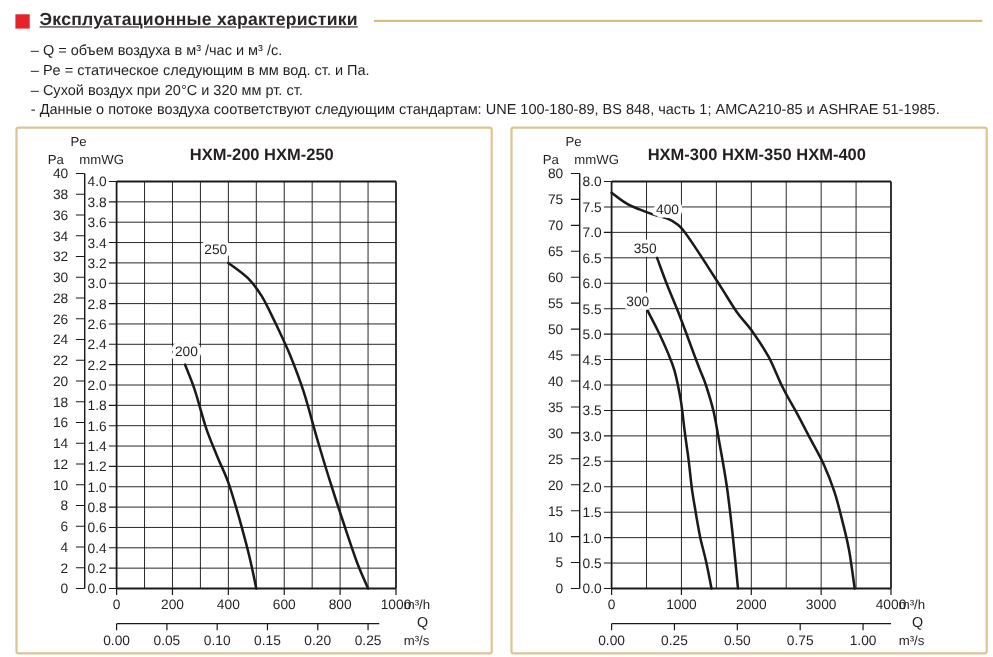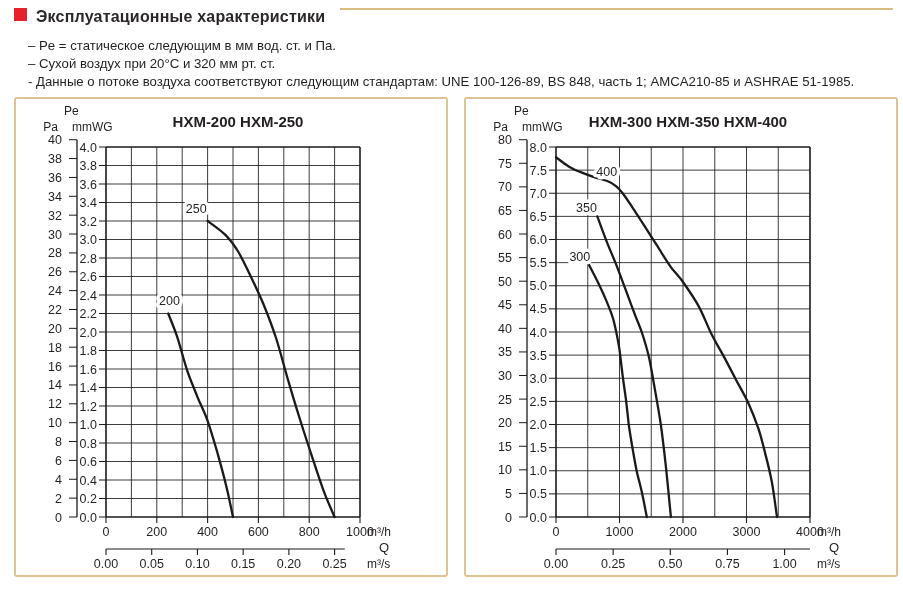--- a/index.html
+++ b/index.html
@@ -5,21 +5,21 @@
   * { margin:0; padding:0; box-sizing:border-box; }
   html,body { background:#ffffff; }
   body {
     width:903px; height:597px;
     font-family:"Liberation Sans", sans-serif;
     color:#231f20;
     overflow:hidden;
     position:relative;
   }
   .header { padding:8px 10px 0 14px; }
-  .title-row { display:flex; gap:9px; height:22px; }
+  .title-row { display:flex; align-items:center; gap:9px; height:22px;text-decoration:underline; }
   .red-square { width:13px; height:13px; background:#e6222a; flex:0 0 auto; }
   .page-title { font-size:16px; font-weight:bold; color:#2b2728; letter-spacing:0.2px; white-space:nowrap; }
   .title-rule { flex:1 1 auto; height:2px; background:#d9bd7f; margin-left:6px; }
   .notes { margin:7px 0 0 14px; }
   .note-line { font-size:13.2px; line-height:18px; color:#231f20; white-space:nowrap; }
   .panels { display:flex; gap:16px; margin:6px 0 0 14px;border-radius:15px; }
   .panel {
     width:434px; height:480px;
     border:2px solid #dcc494;
     border-radius:3px;
@@ -31,23 +31,24 @@
 </head>
 <body>
 
 <div class="header">
   <div class="title-row">
     <span class="red-square"></span>
     <span class="page-title">Эксплуатационные характеристики</span>
     <span class="title-rule"></span>
   </div>
   <div class="notes">
+    <div class="note-line">– Q = объем воздуха в м³ /час и м³ /с.</div>
     <div class="note-line">– Pe = статическое следующим в мм вод. ст. и Па.</div>
     <div class="note-line">– Сухой воздух при 20°C и 320 мм рт. ст.</div>
-    <div class="note-line">- Данные о потоке воздуха соответствуют следующим стандартам: UNE 100-126-89, BS 848, часть 1; AMCA210-85 и ASHRAE 51-1985.</div>
+    <div class="note-line">- Данные о потоке воздуха соответствуют следующим стандартам: UNE 100-180-89, BS 848, часть 1; AMCA210-85 и ASHRAE 51-1985.</div>
   </div>
 </div>
 
 <div class="panels">
   <div class="panel">
     <svg id="chart0" width="430" height="476" viewBox="0 0 430 476">
         <text x="48" y="16" font-size="12">Pe</text>
         <text x="42" y="32" font-size="12" text-anchor="end">Pa</text>
         <text x="56" y="32" font-size="12">mmWG</text>
         <text x="222" y="28" font-size="15" font-weight="bold" text-anchor="middle">HXM-200   HXM-250</text>

